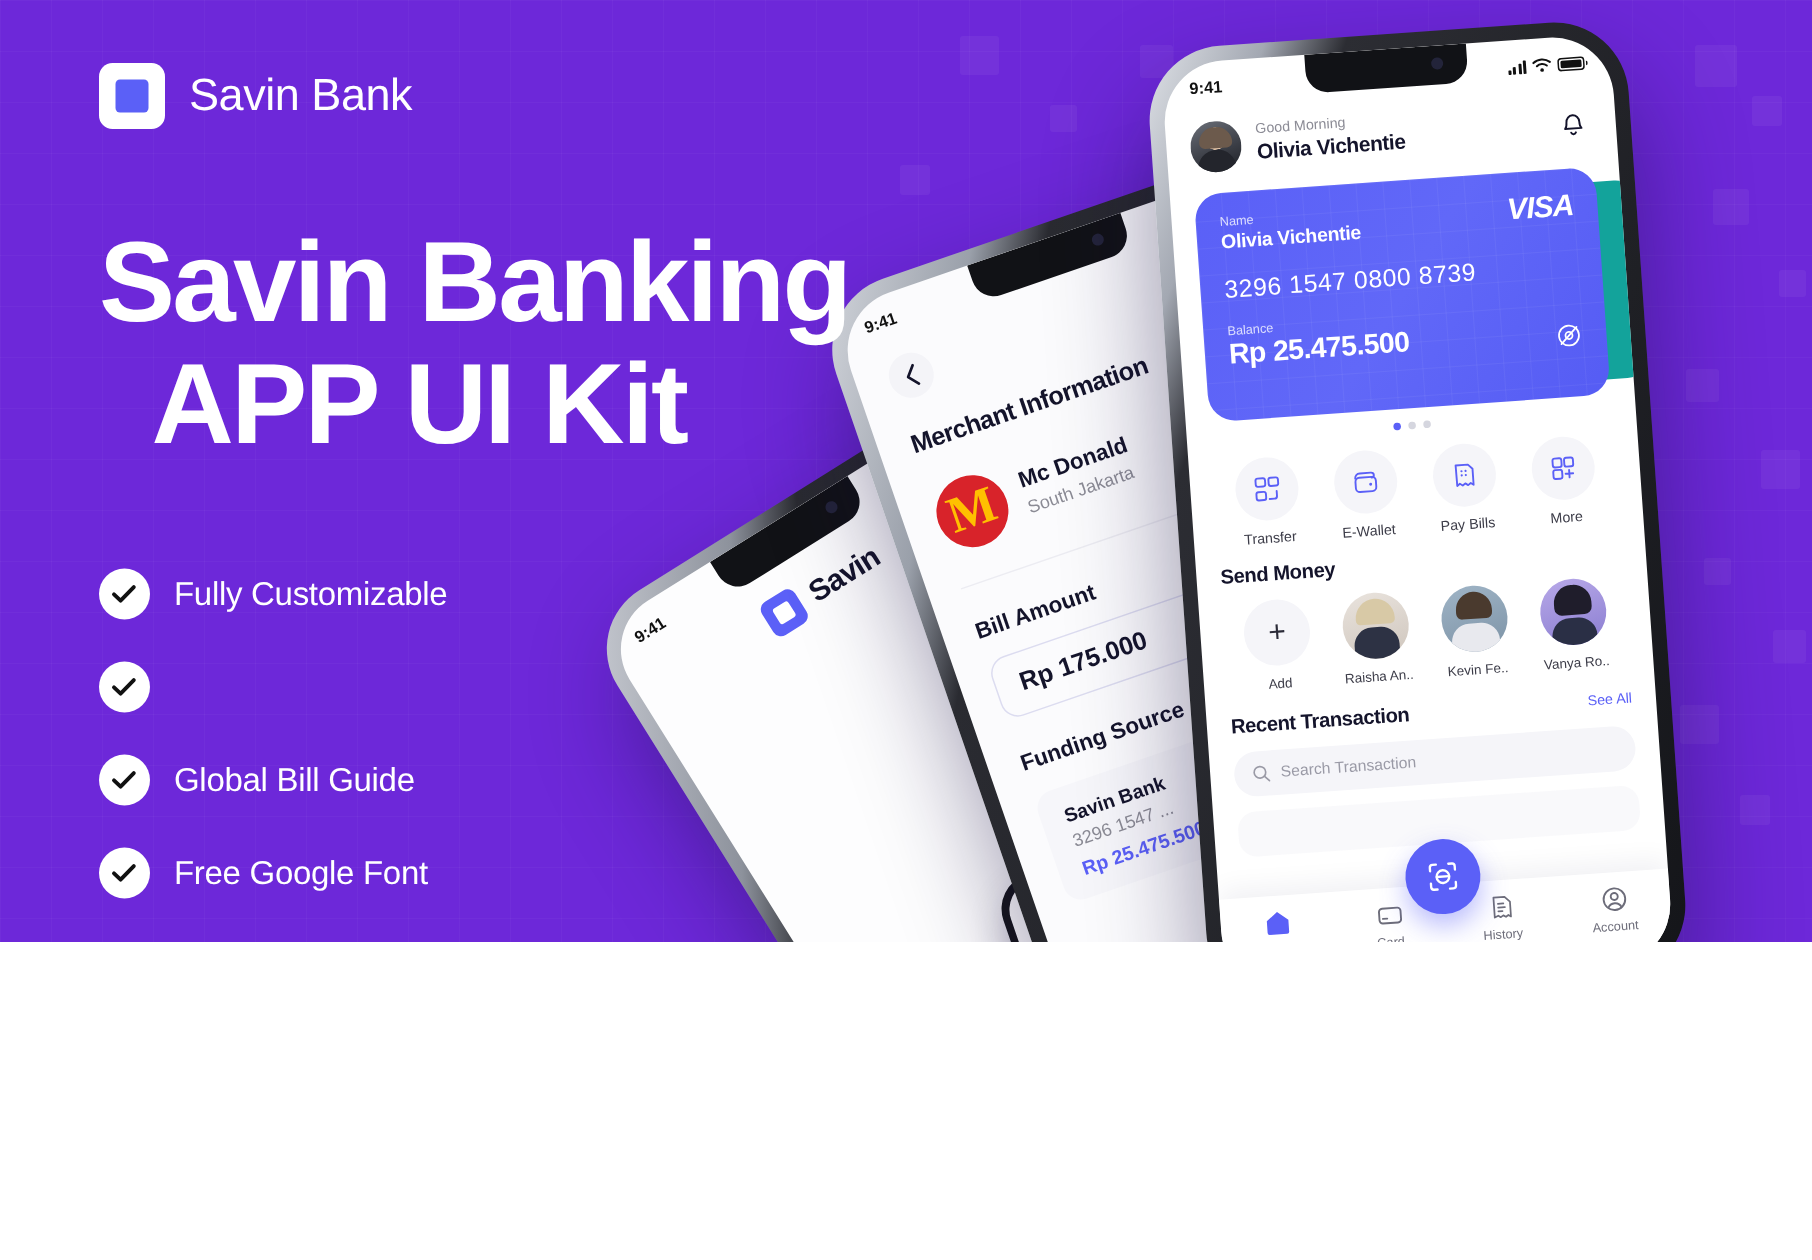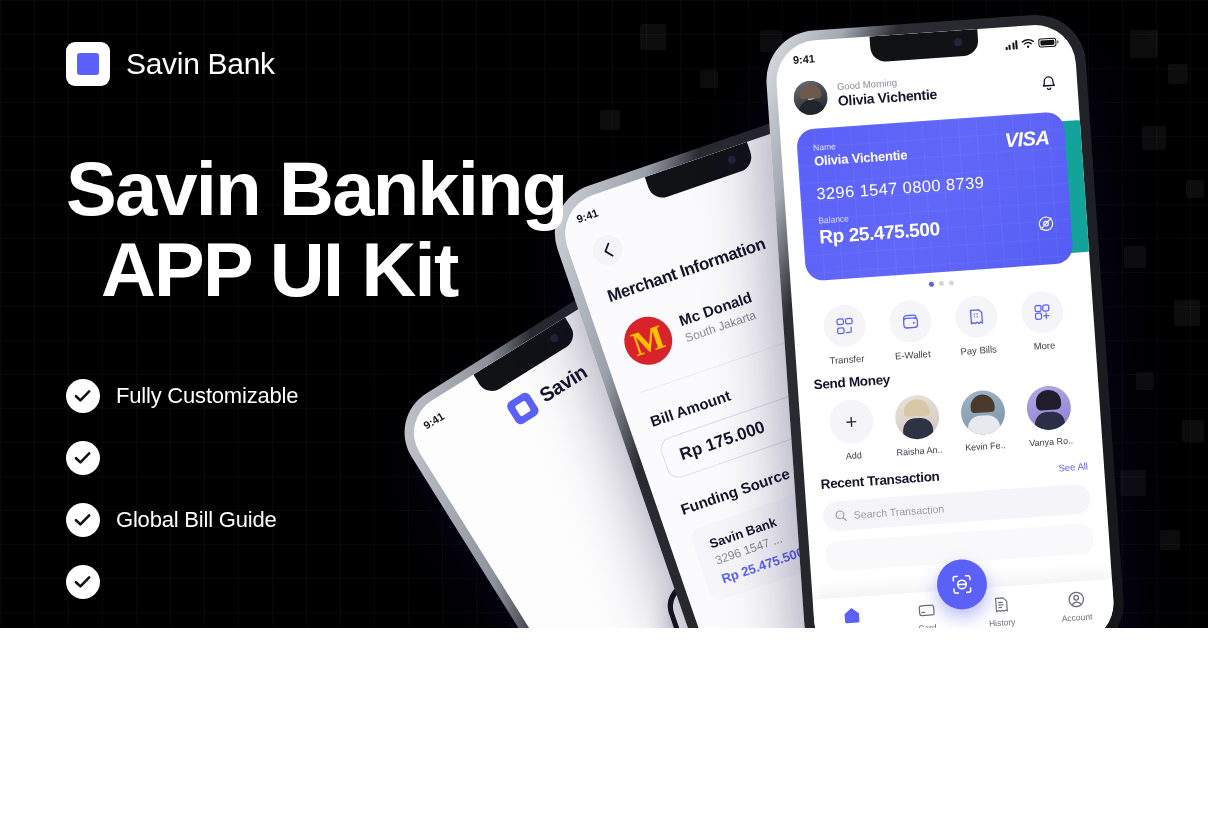--- a/index.html
+++ b/index.html
@@ -2,21 +2,21 @@
 <html><head>
 <meta charset="utf-8">
 <style>
   * { box-sizing: border-box; margin: 0; padding: 0; }
   html, body {
     width: 1208px; height: 840px; overflow: hidden;
     font-family: "Liberation Sans", sans-serif;
   }
   .stage {
     position: relative; width: 1208px; height: 628px;
-    background: #000000;
+    background: #6d28d9;
     overflow: hidden;
   }
   
   .bg-pattern {
     position: absolute; inset: 0;
     background-image:
       linear-gradient(rgba(255,255,255,.035) 1px, transparent 1px),
       linear-gradient(90deg, rgba(255,255,255,.035) 1px, transparent 1px);
     background-size: 34px 34px, 34px 34px;
     opacity: .9;
@@ -380,20 +380,21 @@
             </svg>
         </span>
         <span class="feature-label">Global Bill Guide</span>
       </div>
       <div class="feature">
         <span class="check">
           <svg width="18" height="16" viewBox="0 0 18 16">
               <path d="M2 8.2 L6.4 12.4 L15.2 3.4" stroke="#111" stroke-width="2.6" fill="none" stroke-linecap="round" stroke-linejoin="round"></path>
             </svg>
         </span>
+        <span class="feature-label">Free Google Font</span>
       </div>
     </div>
 
     <div class="bottom-row">
       <div class="figma-circle">
         <svg width="22" height="33" viewBox="0 0 24 36" style="position:absolute;left:22px;top:16px">
           <path d="M6 0h6v6H6a3 3 0 0 1 0-6z" fill="#F24E1E"></path>
           <path d="M12 0h6a3 3 0 0 1 0 6h-6V0z" fill="#FF7262"></path>
           <path d="M6 6h6v6H6a3 3 0 0 1 0-6z" fill="#A259FF"></path>
           <path d="M12 6h6a3 3 0 0 1 0 6 3 3 0 0 1-6 0V6z" fill="#1ABCFE"></path>

